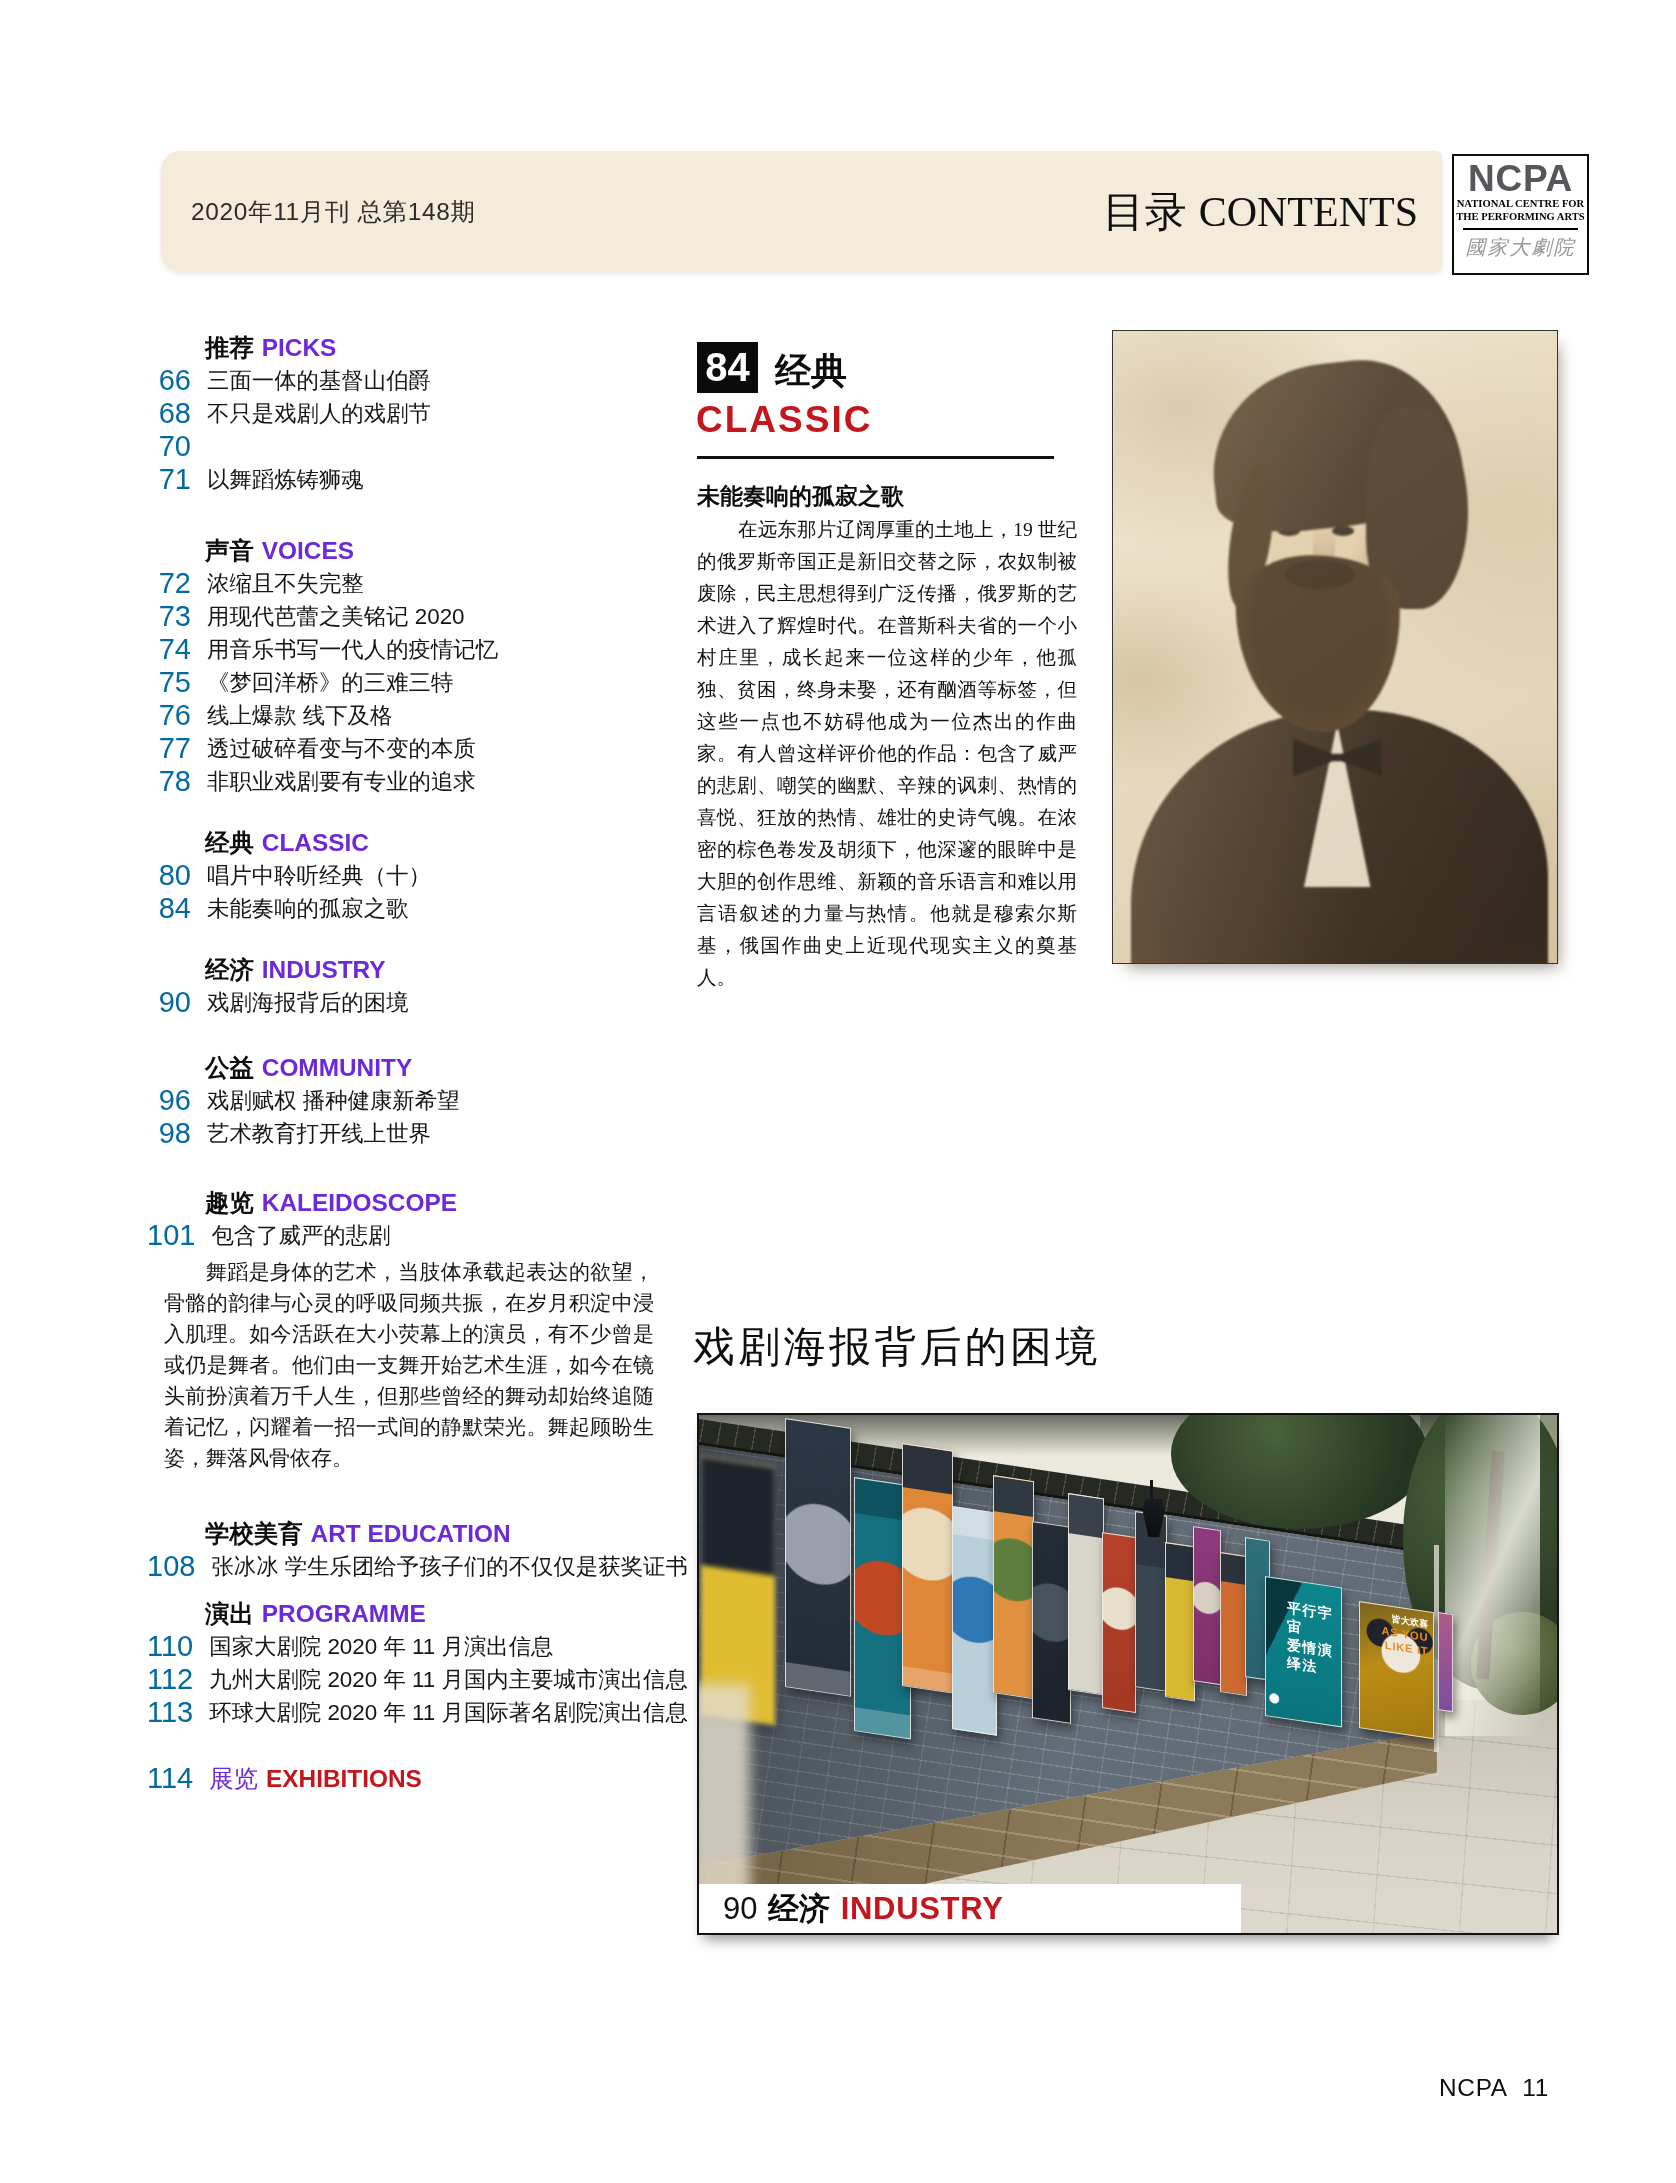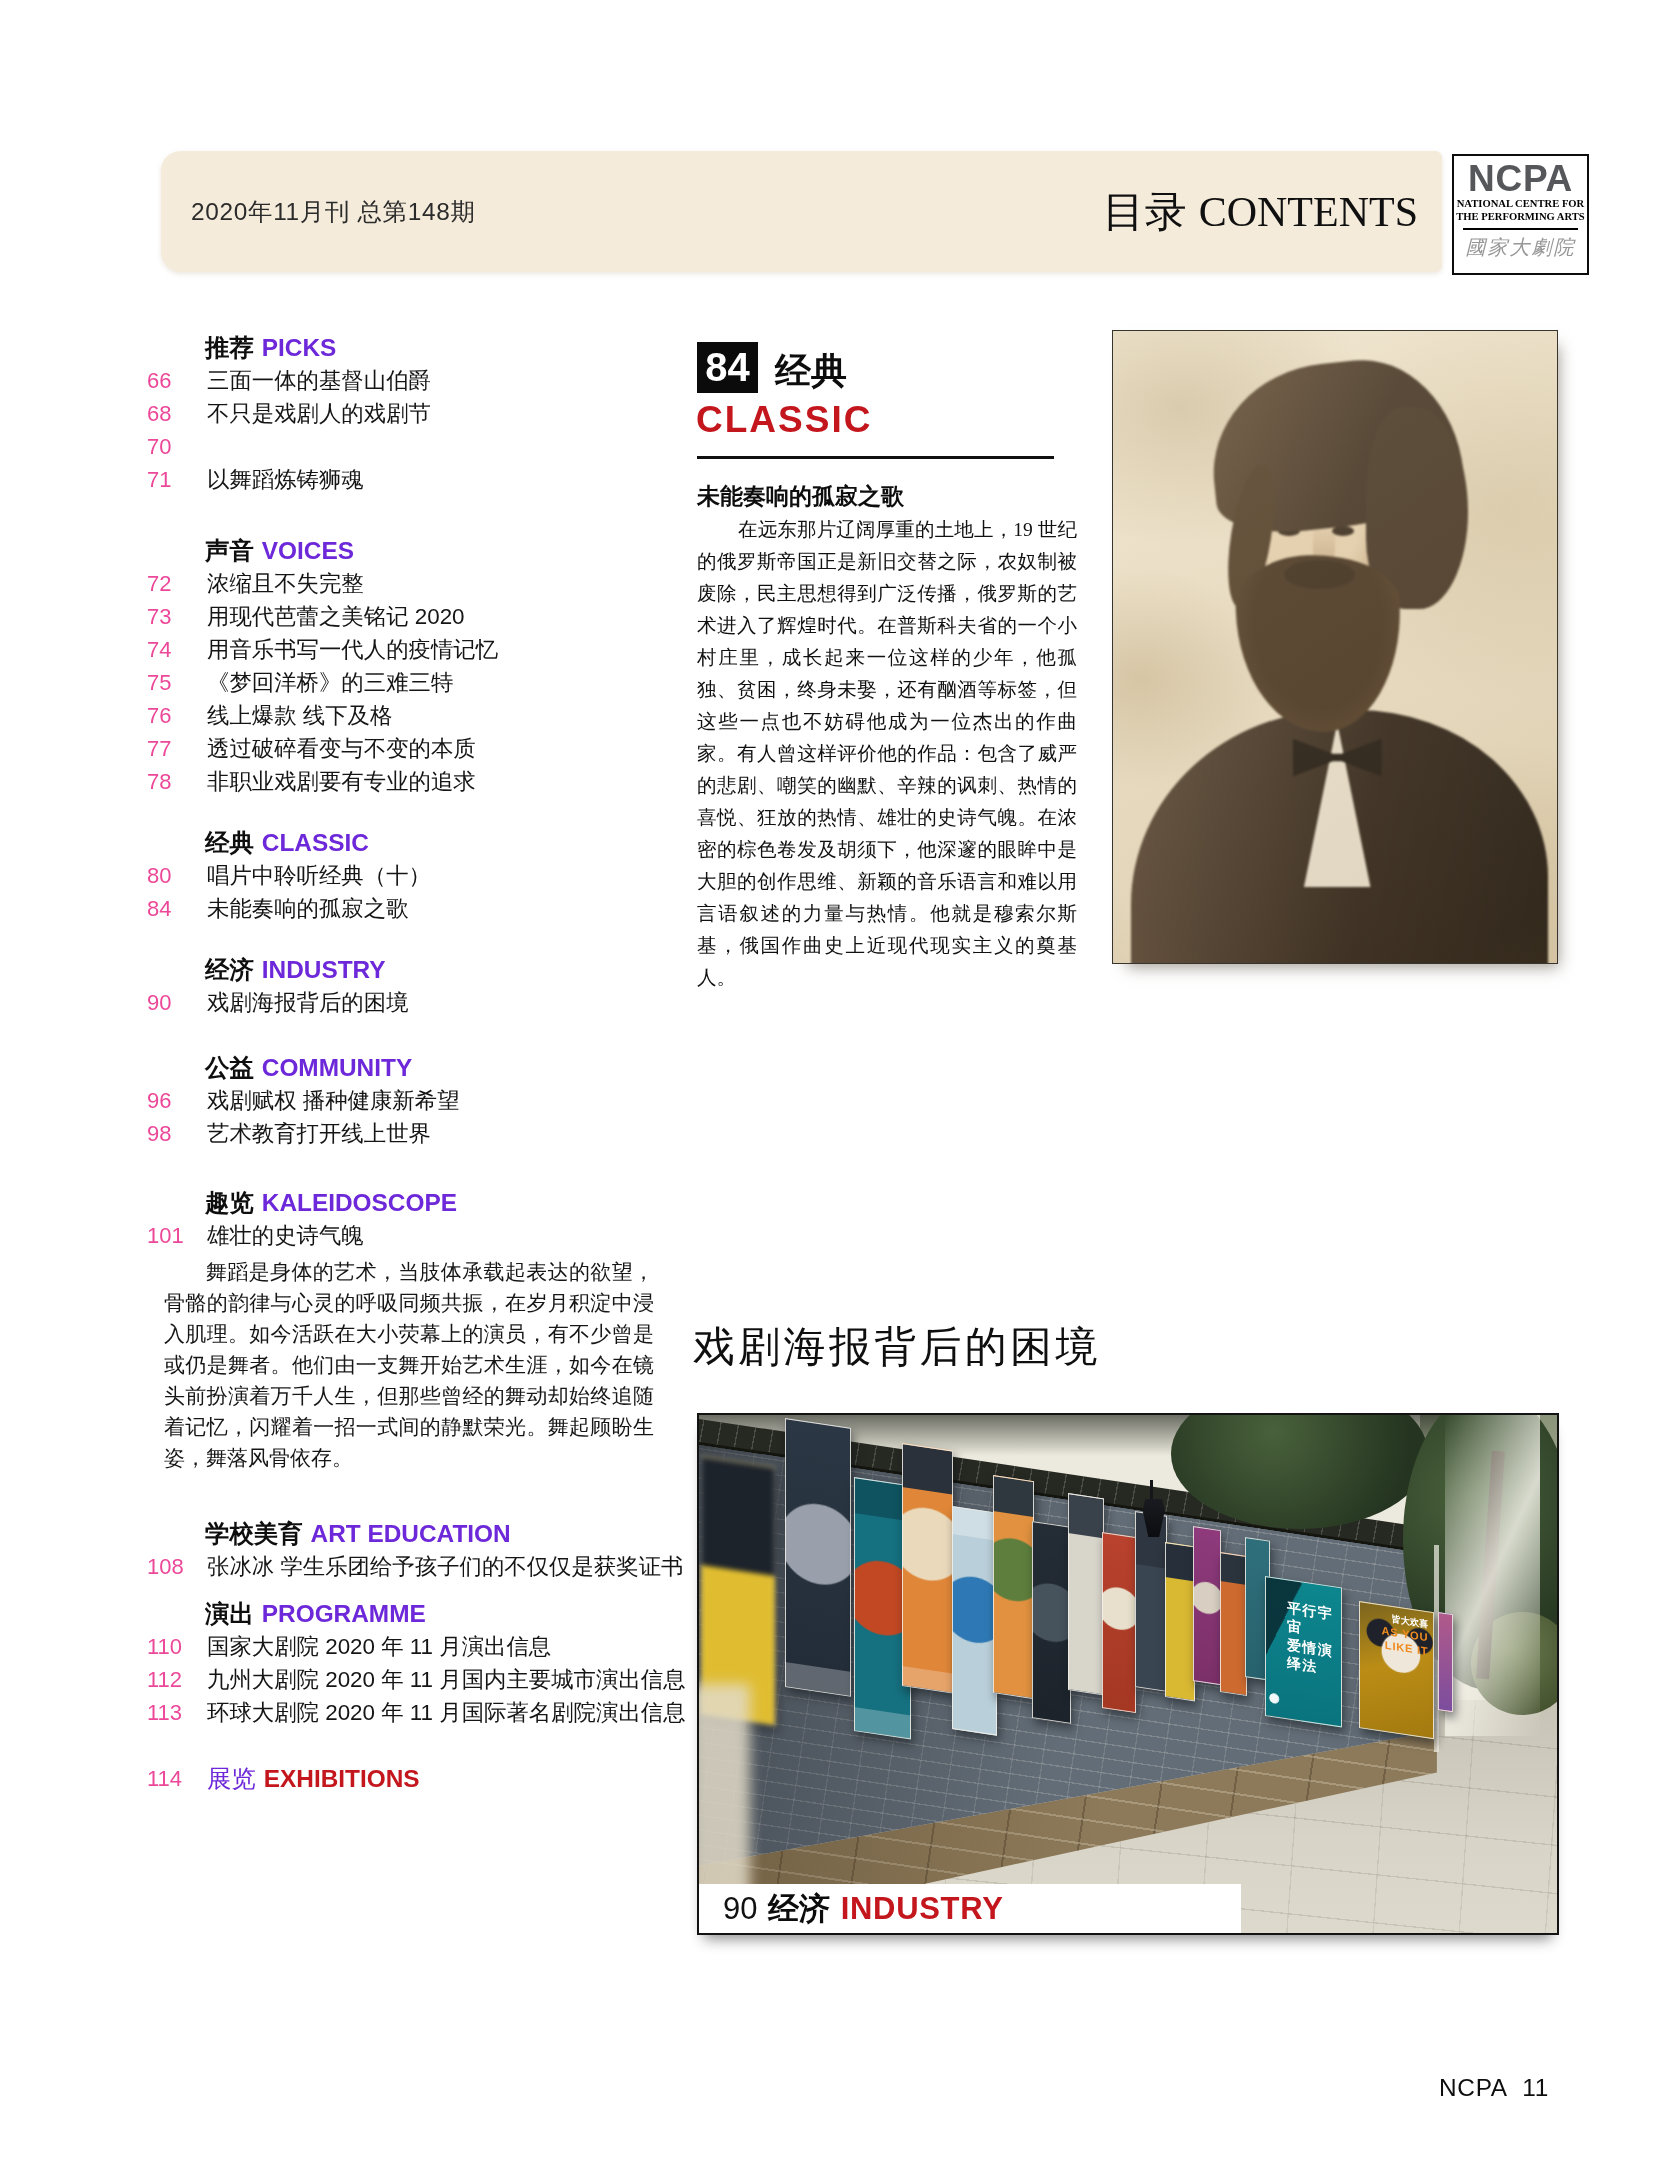--- a/index.html
+++ b/index.html
@@ -13,21 +13,21 @@
   .logo-acr{font-size:37px;font-weight:800;color:#56575b;line-height:38px;letter-spacing:0.7px;}
   .logo-sub{font-family:"Liberation Serif",serif;font-weight:bold;font-size:10.6px;line-height:12.5px;color:#000;}
   .logo-div{height:2.6px;background:#000;margin:4.6px 8.6px 4px 8.6px;}
   .logo-cn{font-family:"Liberation Serif","DejaVu Serif",serif;font-style:italic;font-size:20px;color:#979797;letter-spacing:2px;}
 
   
   .toc{position:absolute;left:147px;top:329px;width:528px;}
   .sec-h{margin-left:58px;font-size:24.4px;font-weight:bold;line-height:29px;margin-bottom:2px;color:#0e0e0e;}
   .sec-h .en{color:#6d28d9;margin-left:8px;}
   .row{display:flex;line-height:33px;font-size:22.4px;color:#151515;}
-  .no{flex:0 0 44px;padding-right:16px;font-size:22px;color:#ec4899;}
+  .no{flex:0 0 44px;text-align:right;padding-right:16px;font-size:29px;color:#0369a1;}
   .ti{flex:1;white-space:nowrap;}
   .s0{margin-top:4px;} .s1{margin-top:40px;} .s2{margin-top:30px;} .s3{margin-top:30px;}
   .s4{margin-top:34px;} .s5{margin-top:38px;} .s6{margin-top:46px;} .s7{margin-top:16px;} .s8{margin-top:33px;}
   .para{margin-left:17px;width:490px;font-size:21px;line-height:31px;text-align:justify;text-indent:42px;color:#161616;margin-top:4px;}
   .row-exh .exh-cn{font-size:24.4px;font-weight:normal;color:#6d28d9;}
   .row-exh .exh-en{font-size:24.4px;font-weight:bold;color:#c3161d;margin-left:8px;}
 
   
   .f-num{position:absolute;left:697px;top:342px;width:61px;height:51px;background:#0b0b0b;color:#fff;font-size:40px;font-weight:bold;display:flex;align-items:center;justify-content:center;}
   .f-cn{position:absolute;left:775px;top:347px;font-size:36px;font-weight:bold;color:#0d0d0d;}
@@ -225,21 +225,21 @@
     <div class="row">
         <span class="no">98</span>
         <span class="ti">艺术教育打开线上世界</span>
       </div>
   </div>
 
   <div class="sec s5">
     <div class="sec-h"><span class="cn">趣览</span><span class="en">KALEIDOSCOPE</span></div>
     <div class="row">
         <span class="no">101</span>
-        <span class="ti">雄壮的史诗气魄</span>
+        <span class="ti">包含了威严的悲剧</span>
       </div>
     <div class="para">舞蹈是身体的艺术，当肢体承载起表达的欲望，骨骼的韵律与心灵的呼吸同频共振，在岁月积淀中浸入肌理。如今活跃在大小荧幕上的演员，有不少曾是或仍是舞者。他们由一支舞开始艺术生涯，如今在镜头前扮演着万千人生，但那些曾经的舞动却始终追随着记忆，闪耀着一招一式间的静默荣光。舞起顾盼生姿，舞落风骨依存。</div>
   </div>
 
   <div class="sec s6">
     <div class="sec-h"><span class="cn">学校美育</span><span class="en">ART EDUCATION</span></div>
     <div class="row">
         <span class="no">108</span>
         <span class="ti">张冰冰 学生乐团给予孩子们的不仅仅是获奖证书</span>
       </div>

